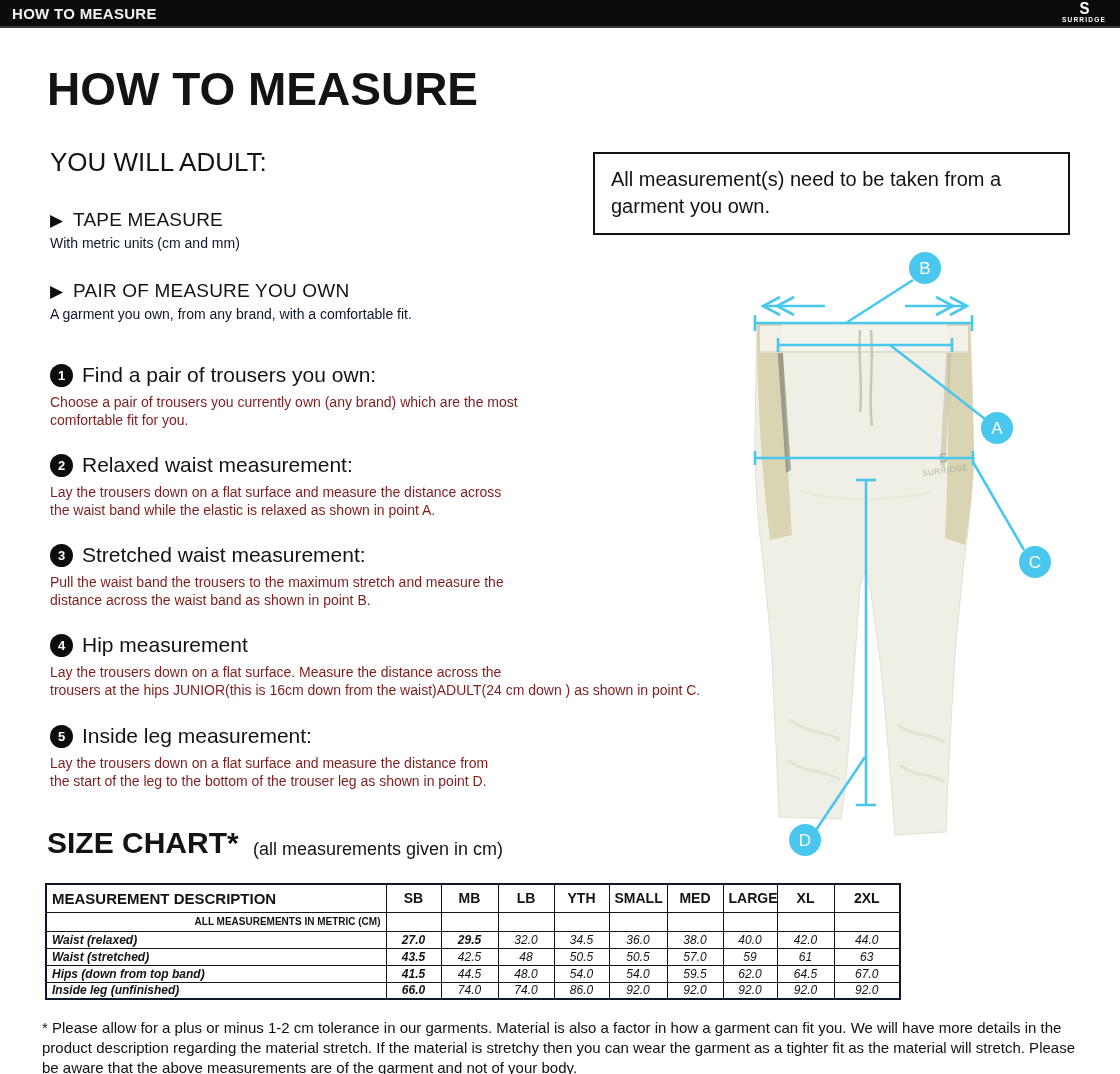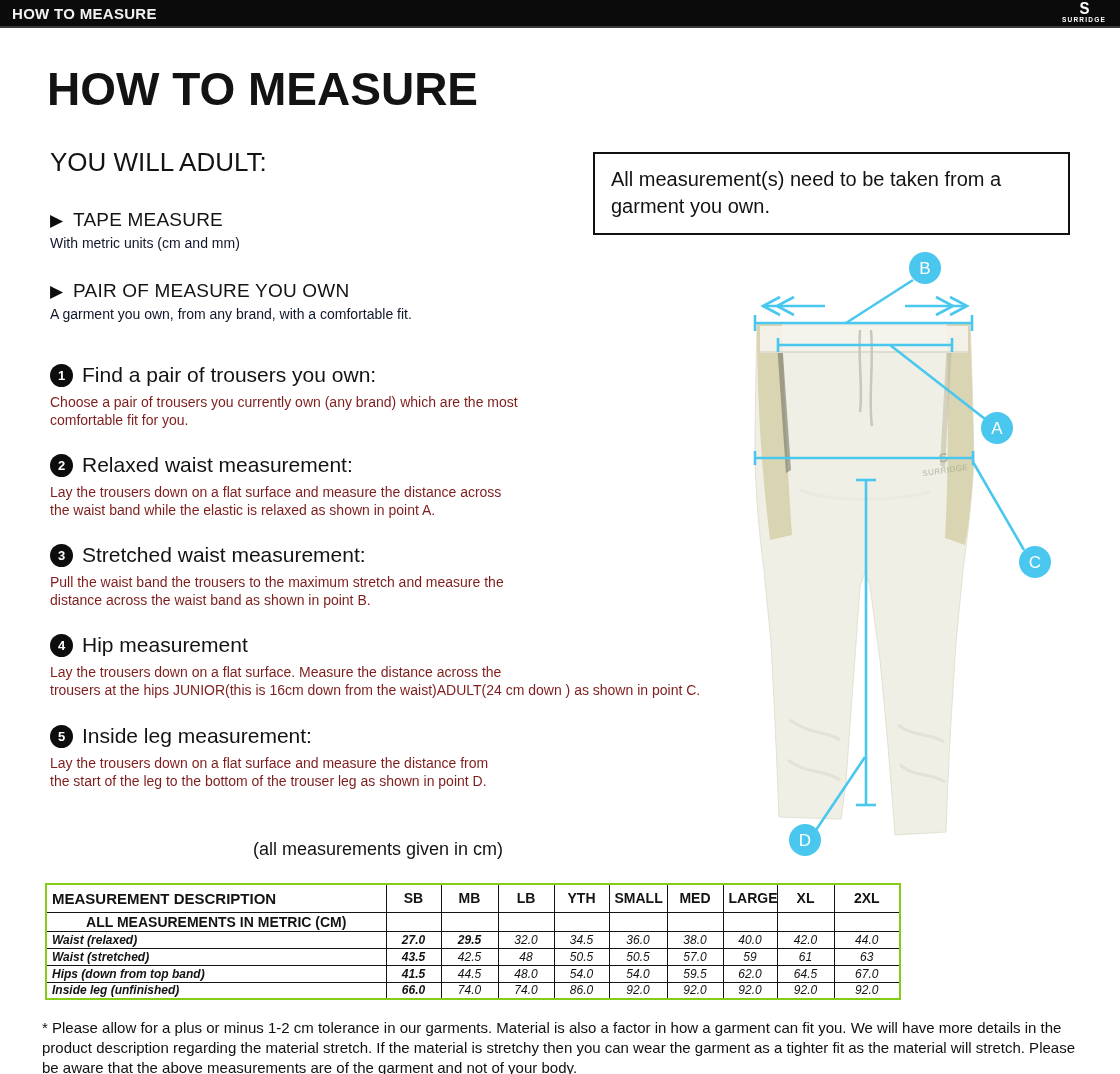--- a/index.html
+++ b/index.html
@@ -42,25 +42,25 @@
     width:23px; height:23px; border-radius:50%; background:#0d0d0d; color:#fff;
     font-size:13px; font-weight:bold; display:flex; align-items:center; justify-content:center;
     flex:0 0 23px;
   }
   .step-title { font-size:21px; }
   .step-body { font-size:14px; line-height:1.3; margin-top:6px; white-space:pre-line; color:#7f1d1d; }
   
   .sc-heading { position:absolute; left:47px; top:826px; font-size:30px; font-weight:bold; }
   .sc-note { position:absolute; left:253px; top:839px; font-size:18px; }
   .sc-table-wrap { position:absolute; left:45px; top:883px; width:856px; }
-  table.sc { border-collapse:collapse; table-layout:fixed; width:856px; border:2px solid #84cc16; }
+  table.sc { border-collapse:collapse; table-layout:fixed; width:856px; border:2px solid #0f172a; }
   table.sc th, table.sc td { border:1.5px solid #141414; padding:0 5px; overflow:hidden; white-space:nowrap; }
   table.sc thead th { height:28px; font-size:14px; font-weight:bold; text-align:center; }
   table.sc thead th.desc { text-align:left; font-size:15px; }
-  tr.subhead td { height:19px; font-size:14px; font-weight:bold; text-align:center; }
+  tr.subhead td { height:19px; font-size:10px; font-weight:bold; text-align:right; }
   tr.datarow td { height:17px; font-size:12px; text-align:center;font-style:italic; }
   tr.datarow td.label { text-align:left; font-weight:bold; font-size:12px; }
   tr.datarow td.sb { font-weight:bold; }
   
   .footer {
     position:absolute; left:42px; top:1018px; width:1048px;
     font-size:15px; line-height:1.32; color:#101010;
   }
   
   .diagram { position:absolute; left:700px; top:240px; width:420px; height:632px; }
@@ -216,20 +216,21 @@
         <circle cx="297" cy="188" r="16" fill="#49c7ef"></circle>
         <text x="297" y="194" font-size="17" fill="#ffffff" text-anchor="middle">A</text>
         <circle cx="335" cy="322" r="16" fill="#49c7ef"></circle>
         <text x="335" y="328" font-size="17" fill="#ffffff" text-anchor="middle">C</text>
         <circle cx="105" cy="600" r="16" fill="#49c7ef"></circle>
         <text x="105" y="606" font-size="17" fill="#ffffff" text-anchor="middle">D</text>
       </g>
     </svg>
   </div>
 
+  <div class="sc-heading">SIZE CHART*</div>
   <div class="sc-note">(all measurements given in cm)</div>
 
   <div class="sc-table-wrap">
     <table class="sc">
       <colgroup>
         <col style="width:340px">
           <col style="width:55px">
           <col style="width:57px">
           <col style="width:56px">
         <col style="width:55px">

